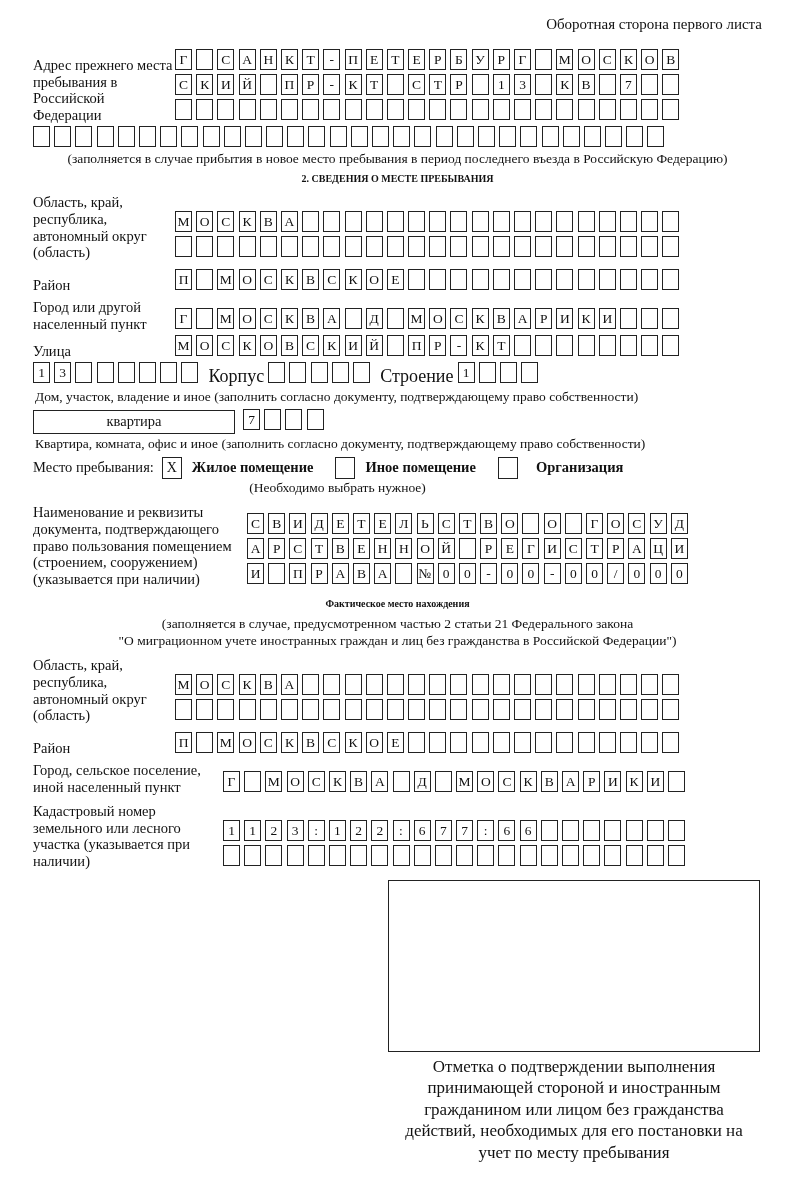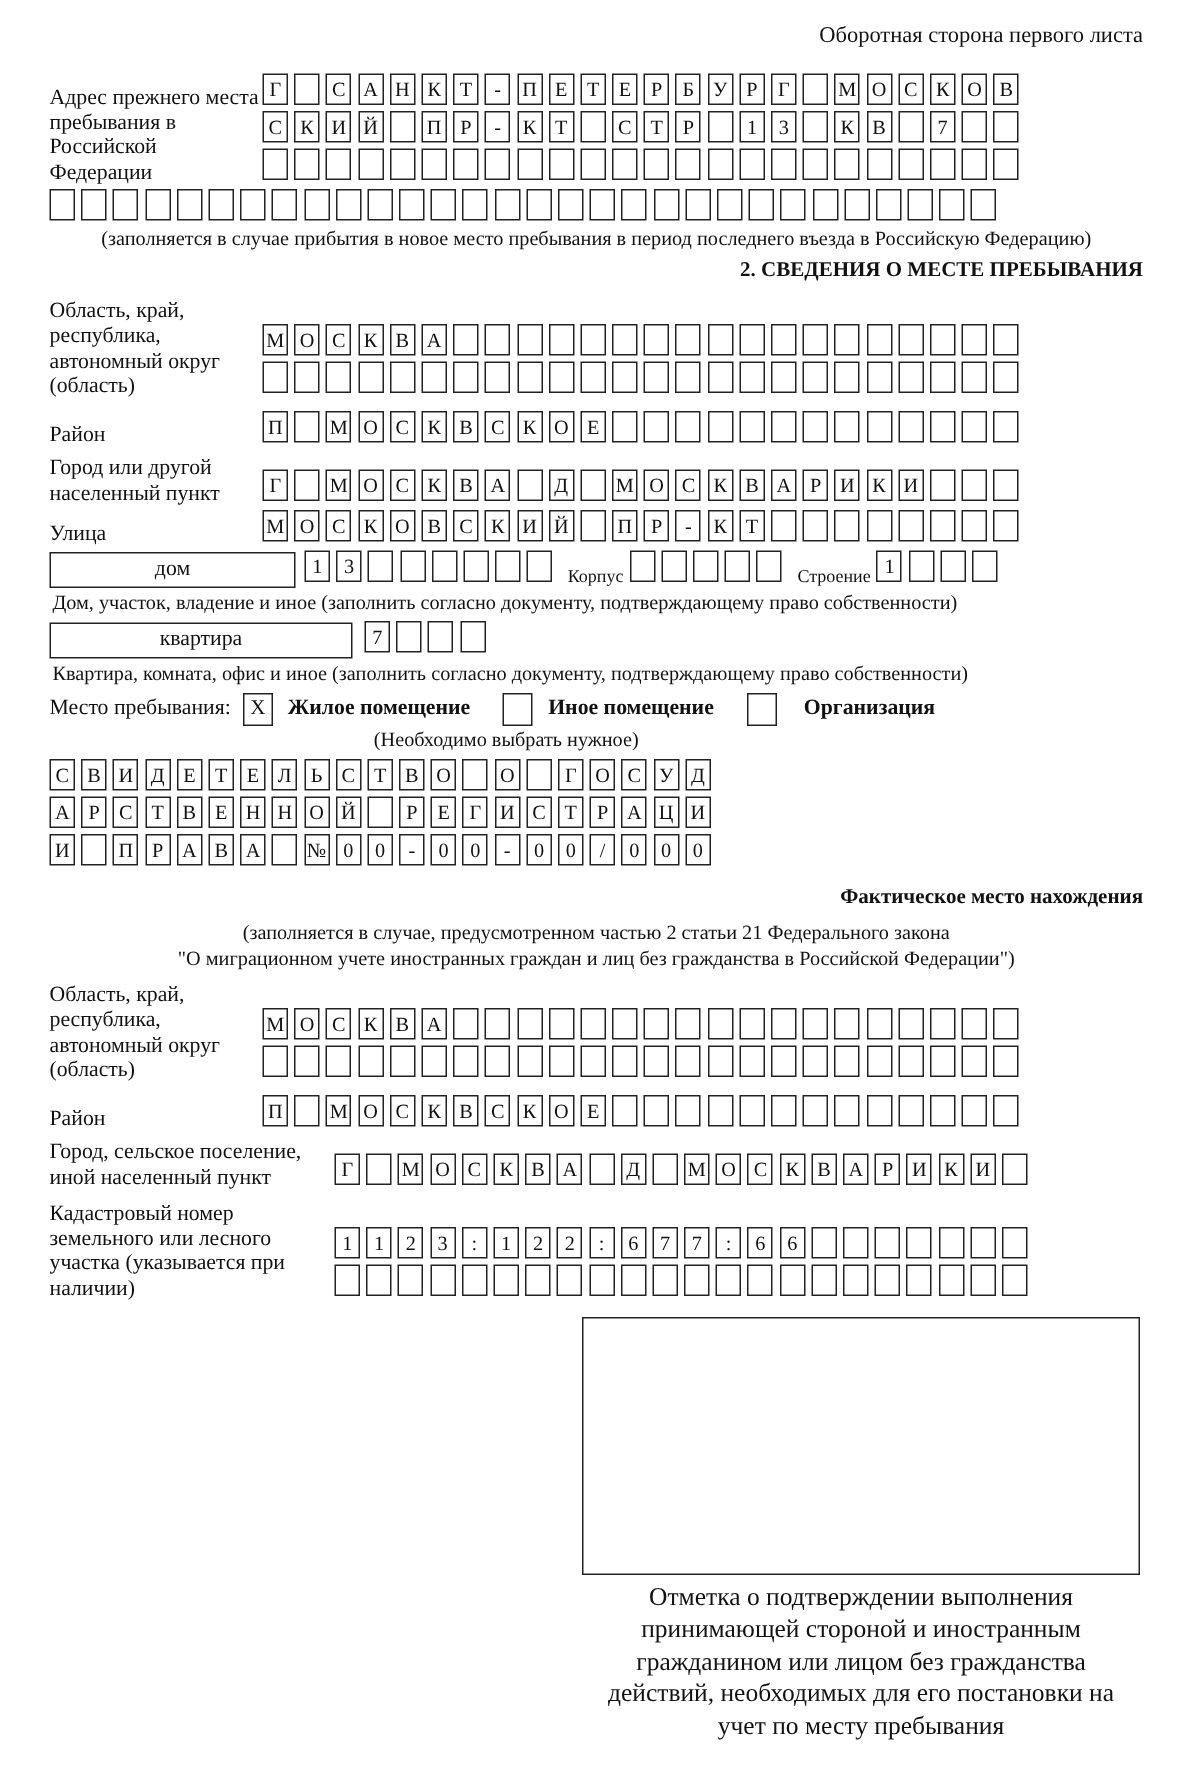--- a/index.html
+++ b/index.html
@@ -23,28 +23,28 @@
   .cell {
     width: 17px; height: 21px; border: 1.6px solid #222;
     margin-right: 4.2px; flex-shrink: 0;
     display: flex; align-items: center; justify-content: center;
     font-size: 13.5px; line-height: 1;
   }
   .fullrow { margin-left: 0; }
 
   .caption { font-size: 13.5px; text-align: center; margin: 1px 0 5px 0; }
   .caption-left { font-size: 13.5px; text-align: left; margin: 0 0 4px 2px; }
-  .sec-title { font-size: 14px; font-weight: bold; text-align: right; margin: 6px 0 7px 0; }
+  .sec-title { font-size: 10px; font-weight: bold; text-align: center; margin: 6px 0 7px 0; }
 
   .labelbox {
     border: 1.6px solid #222; height: 24.2px;
     display: flex; align-items: center; justify-content: center;
     font-size: 14.5px; flex-shrink: 0;
   }
-  .inline-lab { font-size: 12px; padding: 3px 4px 0 6px; white-space: nowrap; }
+  .inline-lab { font-size: 18px; padding: 3px 4px 0 6px; white-space: nowrap; }
 
   .chk {
     width: 20px; height: 22px; border: 1.6px solid #222; flex-shrink: 0;
     display: flex; align-items: center; justify-content: center;
     font-size: 14px; margin: 0 10px 0 8px;
   }
   .stay-row { display: flex; align-items: center; margin: 5px 0 1px 0; font-size: 14.5px; }
   .stay-opt { display: flex; align-items: center; }
   .opt-label { margin-right: 14px; font-weight: bold; }
 
@@ -320,21 +320,20 @@
       <div class="cell"></div>
       <div class="cell"></div>
       <div class="cell"></div>
       <div class="cell"></div>
       <div class="cell"></div>
       <div class="cell"></div>
     </div>
 </div>
 
 <div class="frow">
-  <div class="labelbox" style="width:164px; margin-right:6px;">дом</div>
   <div class="cellrow">
       <div class="cell">1</div>
       <div class="cell">3</div>
       <div class="cell"></div>
       <div class="cell"></div>
       <div class="cell"></div>
       <div class="cell"></div>
       <div class="cell"></div>
       <div class="cell"></div>
     </div>
@@ -378,20 +377,21 @@
     <span class="opt-label">Иное помещение</span>
   </span>
   <span class="stay-opt">
     <span class="chk" style="margin-right:18px;"></span>
     <span class="opt-label">Организация</span>
   </span>
 </div>
 <div class="caption" style="margin-right:120px;">(Необходимо выбрать нужное)</div>
 
 <div class="frow mt4">
+  <div class="flabel w212">Наименование и реквизиты документа, подтверждающего право пользования помещением (строением, сооружением) (указывается при наличии)</div>
   <div class="fcells">
     <div class="cellrow">
         <div class="cell">С</div>
         <div class="cell">В</div>
         <div class="cell">И</div>
         <div class="cell">Д</div>
         <div class="cell">Е</div>
         <div class="cell">Т</div>
         <div class="cell">Е</div>
         <div class="cell">Л</div>

